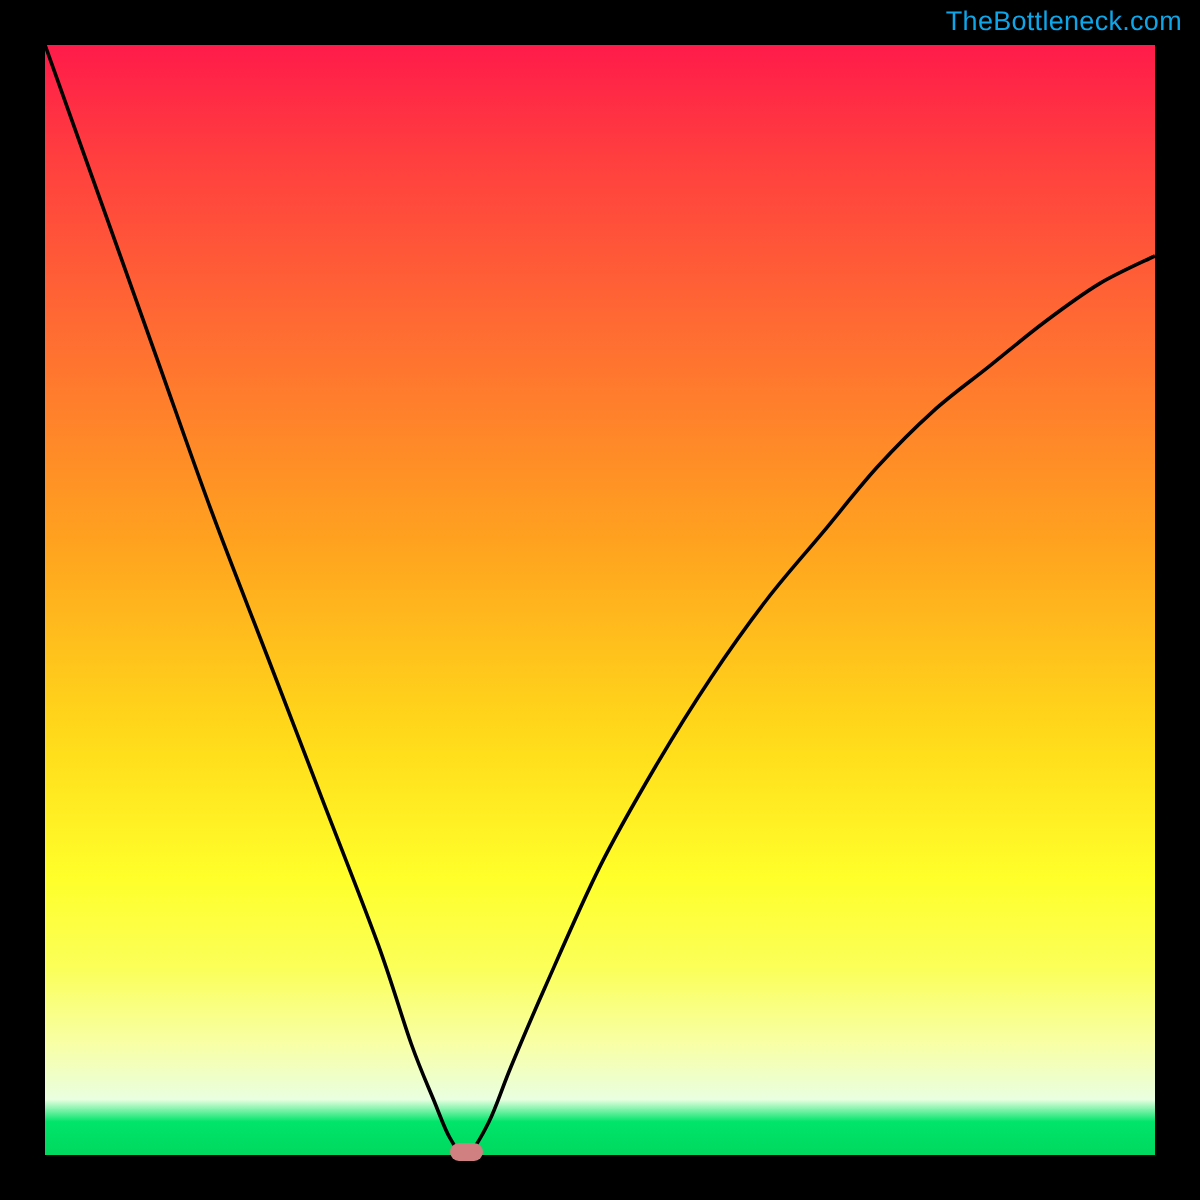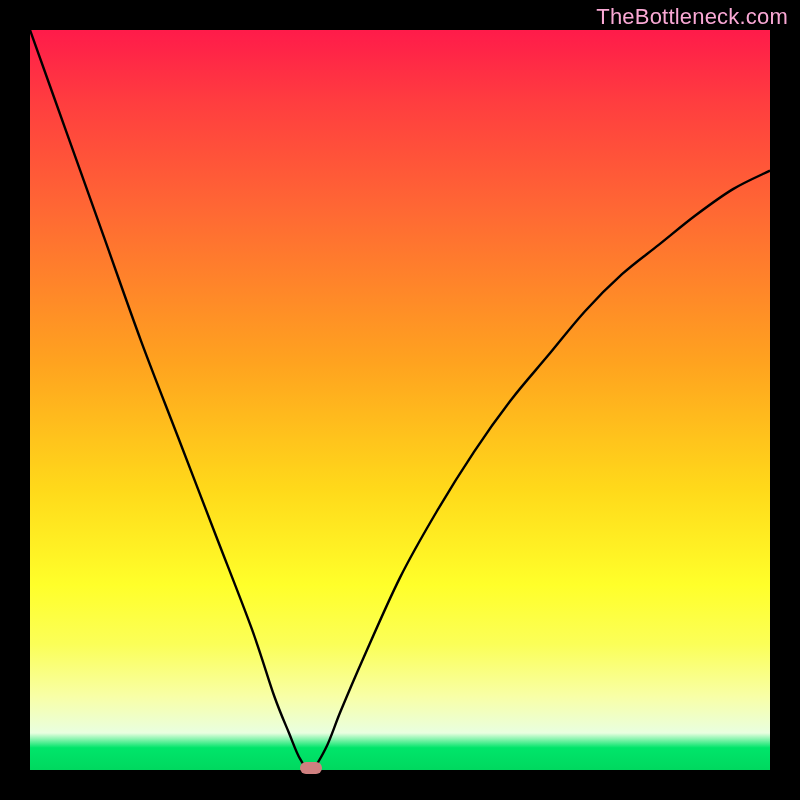--- a/index.html
+++ b/index.html
@@ -51,22 +51,22 @@
     position: absolute;
     left: 0;
     top: 0;
     width: 740px;
     height: 740px;
   }
   .watermark {
     position: absolute;
     top: 4px;
     right: 12px;
-    color: #f9a8d4;
-    font-size: 22px;
+    color: #0ea5e9;
+    font-size: 18px;
     font-weight: 500;
     letter-spacing: 0.2px;
   }
   .minimum-marker {
     position: absolute;
     width: 22px;
     height: 12px;
     background: #d08080;
     border-radius: 6px;
   }

